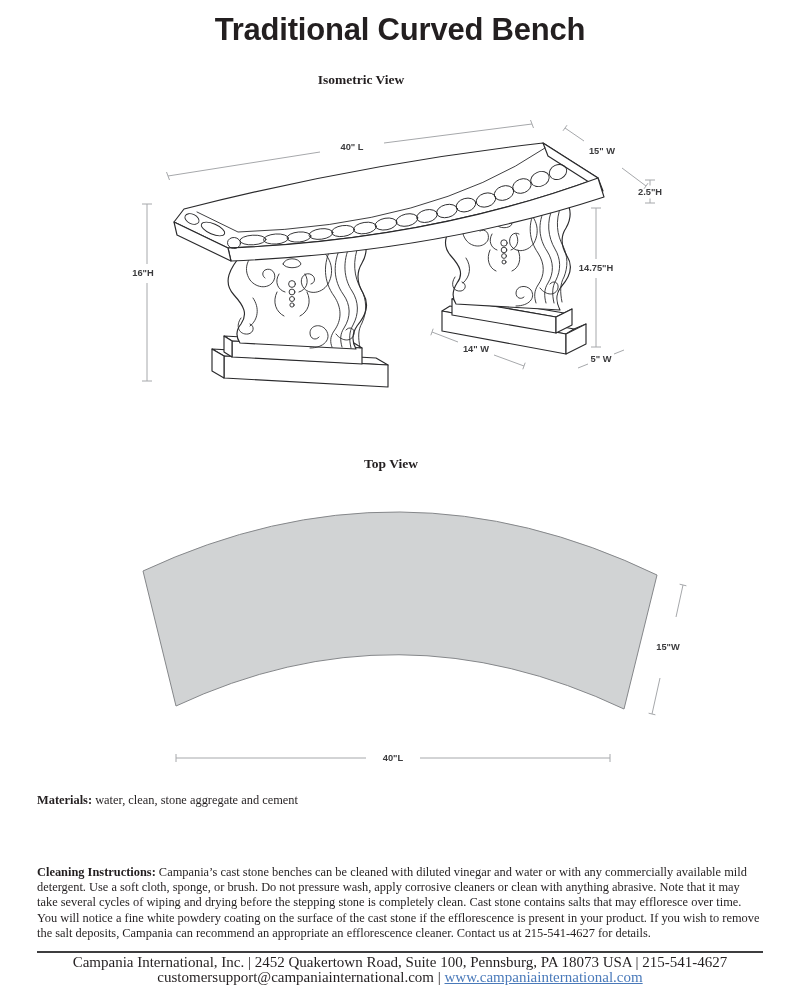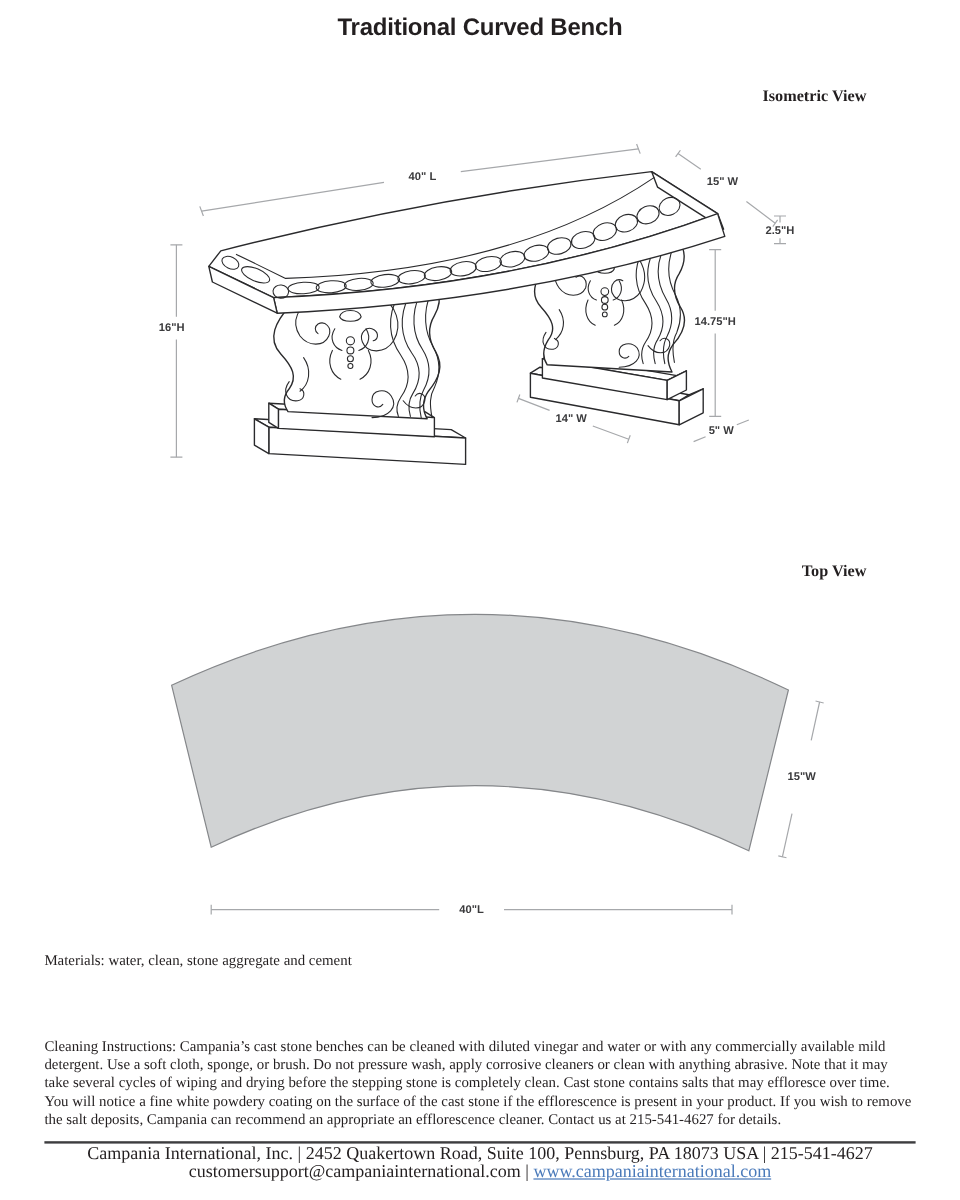--- a/index.html
+++ b/index.html
@@ -1,30 +1,30 @@
 <!DOCTYPE html>
 <html><head>
 <meta charset="utf-8">
 <style>
   html,body{margin:0;padding:0;background:#ffffff;}
   .page{position:relative;width:800px;height:1000px;background:#ffffff;overflow:hidden;
         font-family:"Liberation Serif", serif;color:#231f20;}
   .page-title{position:absolute;top:12px;left:0;width:800px;text-align:center;margin:0;
-        font-family:"Liberation Sans", sans-serif;font-weight:bold;font-size:20px;
+        font-family:"Liberation Sans", sans-serif;font-weight:bold;font-size:31px;
         letter-spacing:-0.2px;color:#231f20;}
-  .view-heading{position:absolute;left:0;width:722px;text-align:right;
+  .view-heading{position:absolute;left:0;width:722px;text-align:center;
         font-family:"Liberation Serif", serif;font-weight:bold;font-size:13.5px;color:#231f20;}
   .iso-heading{top:72px;}
-  .top-heading{top:468px;}
+  .top-heading{top:456px;padding-left:30px;}
   .iso-svg{position:absolute;left:110px;top:95px;}
   .top-svg{position:absolute;left:110px;top:495px;}
   .para{position:absolute;left:37px;width:726px;margin:0;font-size:12.4px;line-height:15.2px;color:#231f20;}
   .materials{top:793px;}
   .cleaning{top:865px;}
-  .para b{font-weight:normal;}
+  .para b{font-weight:bold;}
   .footer-rule{position:absolute;top:951px;left:37px;width:726px;height:2px;background:#3d3d3f;}
   .footer{position:absolute;top:955px;left:0;width:800px;text-align:center;
         font-size:15px;line-height:14.5px;color:#231f20;}
   .footer-link{color:#4a7aba;text-decoration:underline;cursor:pointer;margin-top:32px;}
   .dim-label{font-family:"Liberation Sans", sans-serif;font-size:9.3px;font-weight:600;
         fill:#3b3b3d;text-anchor:middle;}
   .dimline{stroke:#a6a8ab;stroke-width:1;fill:none;}
   .art{stroke:#2a2a2c;stroke-width:1.15;fill:none;stroke-linecap:round;stroke-linejoin:round;}
   .art-fill{fill:#ffffff;}
   .det{stroke:#2a2a2c;stroke-width:0.9;fill:none;stroke-linecap:round;stroke-linejoin:round;}

